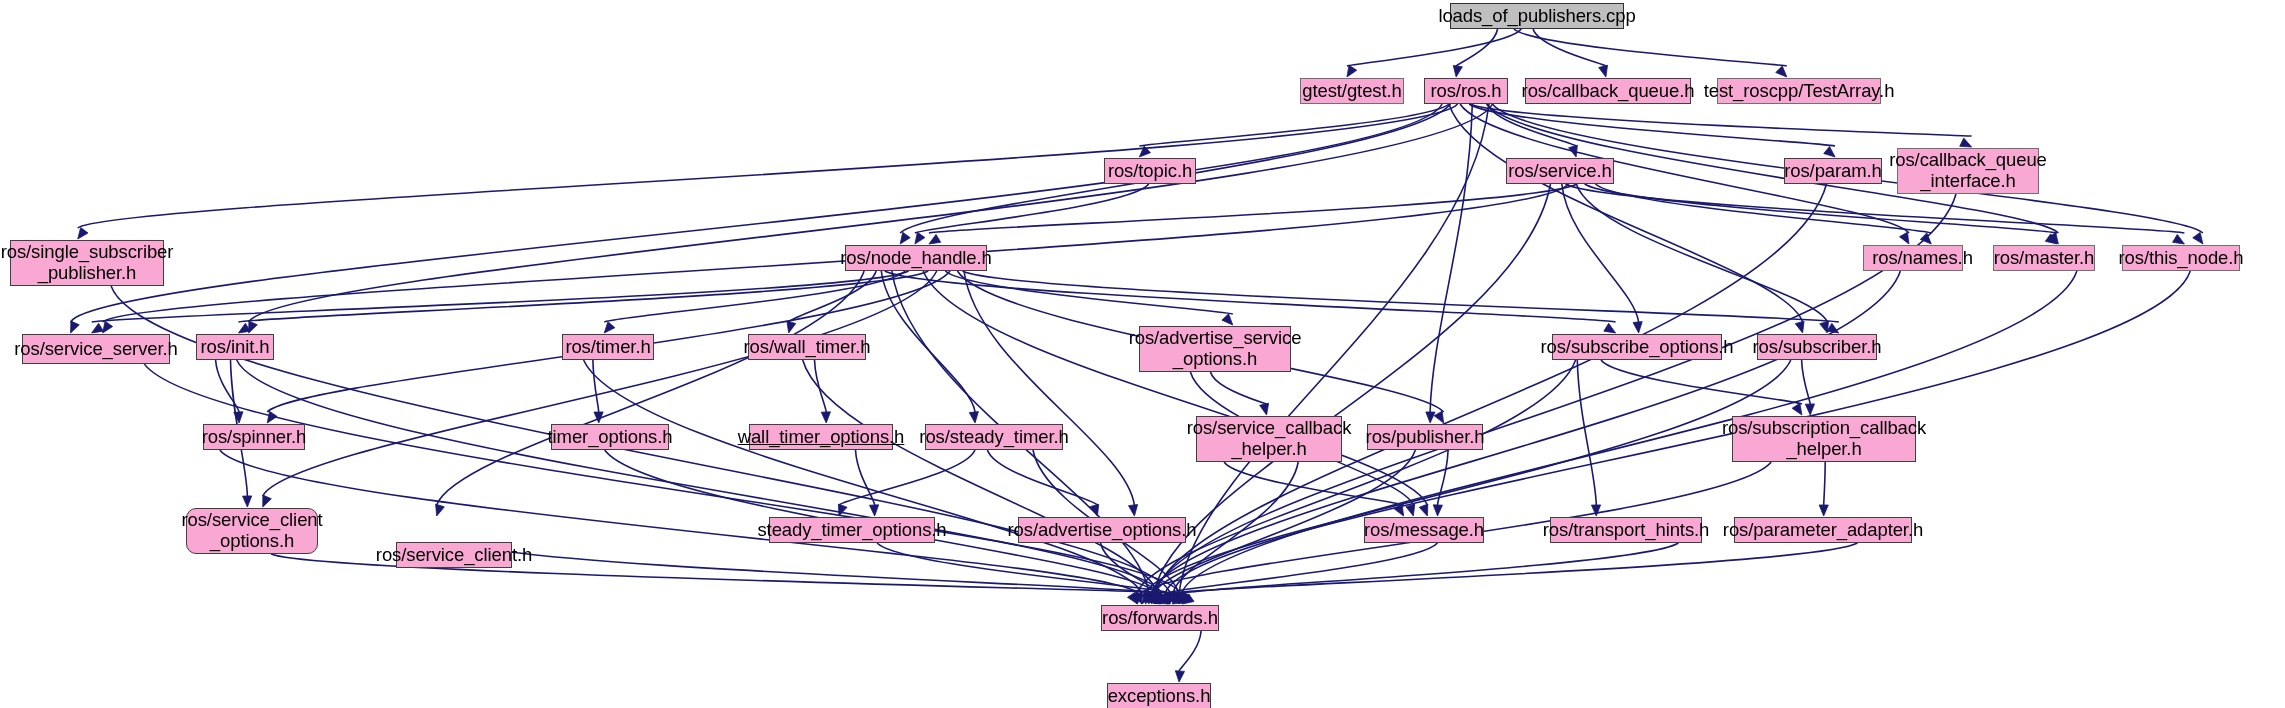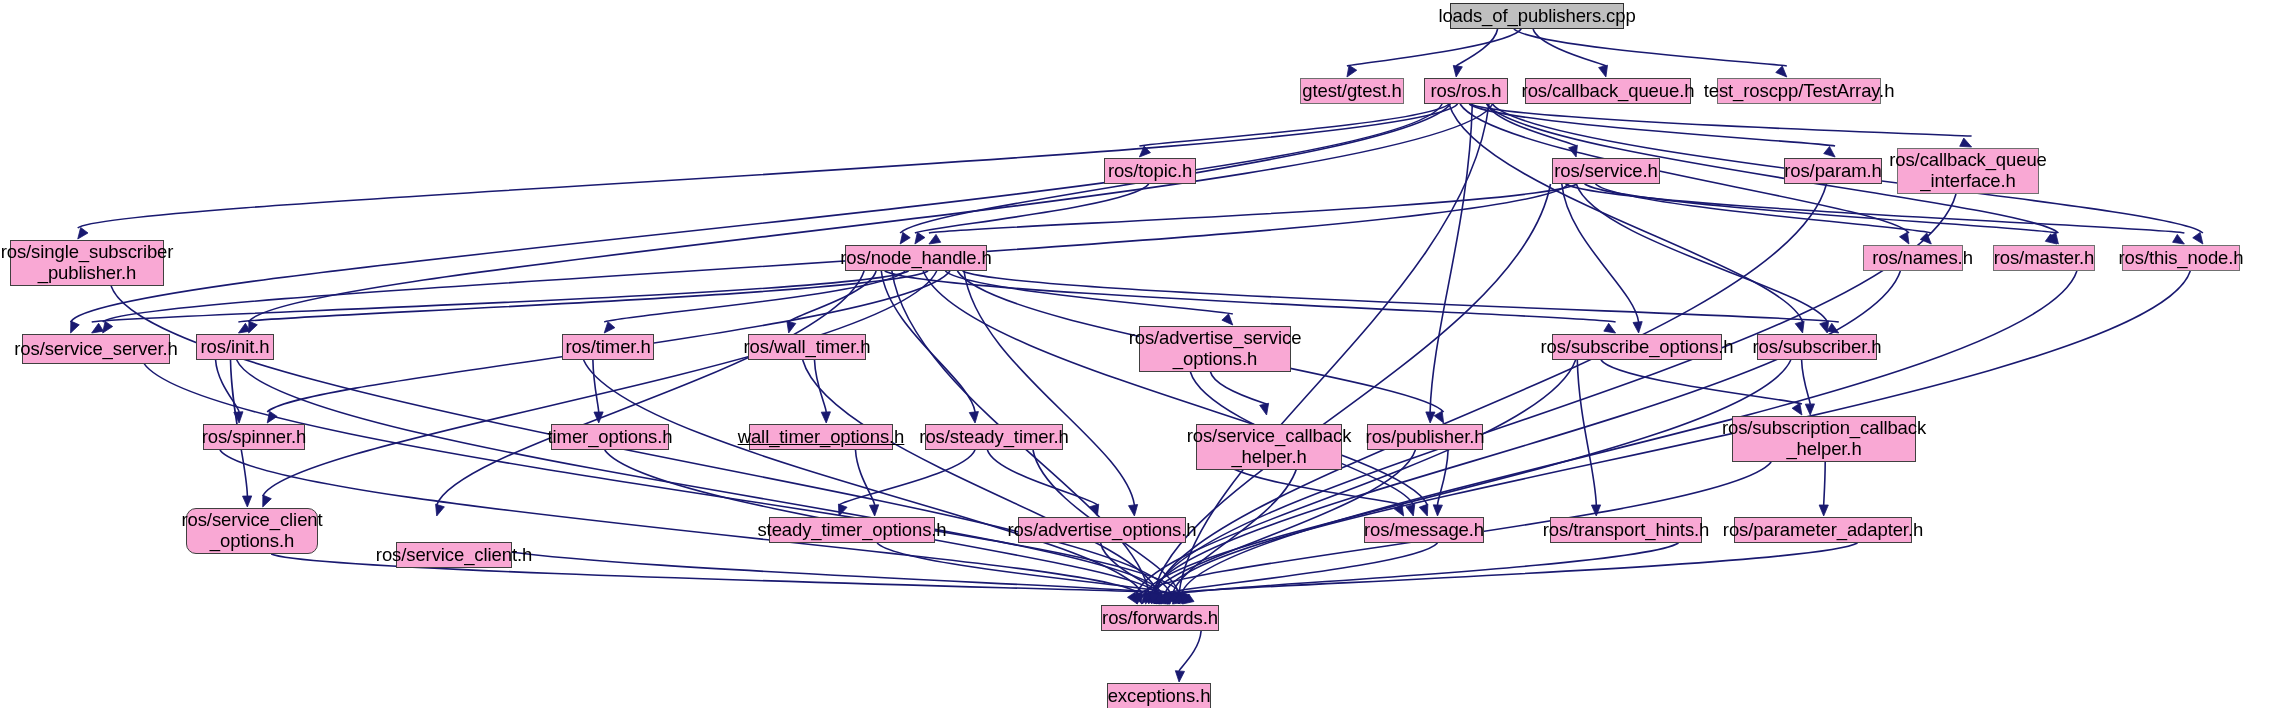--- a/index.html
+++ b/index.html
@@ -228,21 +228,21 @@
       <polygon points="1165.247,604 1164.0603817077654,592.1361078465567 1172.859225067753,594.8231797708642" class="arrow-head"></polygon>
       <path d="M 1201.1 631.0 C 1199.5 650.8, 1180.3 667.4, 1179.1 671.0" class="edge-path"></path>
       <polygon points="1179.079,682 1175.3294632520153,670.6818299104708 1184.5027835125322,671.3819694665543" class="arrow-head"></polygon>
     </svg>
 <div class="node root" style="left: 1450px; top: 3px; width: 174px; height: 26px;">loads_of_publishers.cpp</div>
     <div class="node thin" style="left: 1300px; top: 78px; width: 104px; height: 26px;">gtest/gtest.h</div>
     <div class="node" style="left: 1424px; top: 78px; width: 84px; height: 26px;">ros/ros.h</div>
     <div class="node" style="left: 1525px; top: 78px; width: 166px; height: 26px;">ros/callback_queue.h</div>
     <div class="node thin" style="left: 1717px; top: 78px; width: 164px; height: 26px;">test_roscpp/TestArray.h</div>
     <div class="node" style="left: 1104px; top: 158px; width: 92px; height: 26px;">ros/topic.h</div>
-    <div class="node" style="left: 1552px; top: 158px; width: 108px; height: 26px;">ros/service.h</div>
+    <div class="node" style="left: 1506px; top: 158px; width: 108px; height: 26px;">ros/service.h</div>
     <div class="node" style="left: 1784px; top: 158px; width: 98px; height: 26px;">ros/param.h</div>
     <div class="node thin" style="left: 1897px; top: 148px; width: 142px; height: 46px;">ros/callback_queue
 _interface.h</div>
     <div class="node" style="left: 10px; top: 240px; width: 154px; height: 46px;">ros/single_subscriber
 _publisher.h</div>
     <div class="node" style="left: 845px; top: 245px; width: 142px; height: 26px;">ros/node_handle.h</div>
     <div class="node thin" style="left: 1863px; top: 245px; width: 100px; height: 26px; padding-left: 24px;">ros/names.h</div>
     <div class="node thin" style="left: 1993px; top: 245px; width: 102px; height: 26px;">ros/master.h</div>
     <div class="node thin" style="left: 2122px; top: 245px; width: 118px; height: 26px;">ros/this_node.h</div>
     <div class="node" style="left: 22px; top: 334px; width: 148px; height: 30px;">ros/service_server.h</div>
@@ -250,21 +250,21 @@
     <div class="node" style="left: 562px; top: 334px; width: 92px; height: 26px;">ros/timer.h</div>
     <div class="node" style="left: 748px; top: 334px; width: 118px; height: 26px;">ros/wall_timer.h</div>
     <div class="node" style="left: 1139px; top: 326px; width: 152px; height: 46px;">ros/advertise_service
 _options.h</div>
     <div class="node" style="left: 1552px; top: 334px; width: 170px; height: 26px;">ros/subscribe_options.h</div>
     <div class="node" style="left: 1757px; top: 334px; width: 120px; height: 26px;">ros/subscriber.h</div>
     <div class="node" style="left: 203px; top: 424px; width: 102px; height: 26px;">ros/spinner.h</div>
     <div class="node" style="left: 551px; top: 424px; width: 118px; height: 26px;">timer_options.h</div>
     <div class="node" style="left: 749px; top: 424px; width: 144px; height: 26px; text-decoration: underline;">wall_timer_options.h</div>
     <div class="node" style="left: 925px; top: 424px; width: 138px; height: 26px;">ros/steady_timer.h</div>
-    <div class="node" style="left: 1196px; top: 416px; width: 146px; height: 46px; margin-top: 8px;">ros/service_callback
+    <div class="node" style="left: 1196px; top: 416px; width: 146px; height: 46px;">ros/service_callback
 _helper.h</div>
     <div class="node" style="left: 1367px; top: 424px; width: 116px; height: 26px;">ros/publisher.h</div>
     <div class="node" style="left: 1732px; top: 416px; width: 184px; height: 46px;">ros/subscription_callback
 _helper.h</div>
     <div class="node" style="left: 186px; top: 508px; width: 132px; height: 46px; border-radius: 10px;">ros/service_client
 _options.h</div>
     <div class="node" style="left: 396px; top: 517px; width: 116px; height: 26px; margin-top: 25px;">ros/service_client.h</div>
     <div class="node" style="left: 769px; top: 517px; width: 166px; height: 26px;">steady_timer_options.h</div>
     <div class="node" style="left: 1018px; top: 517px; width: 168px; height: 26px;">ros/advertise_options.h</div>
     <div class="node" style="left: 1364px; top: 517px; width: 120px; height: 26px;">ros/message.h</div>

